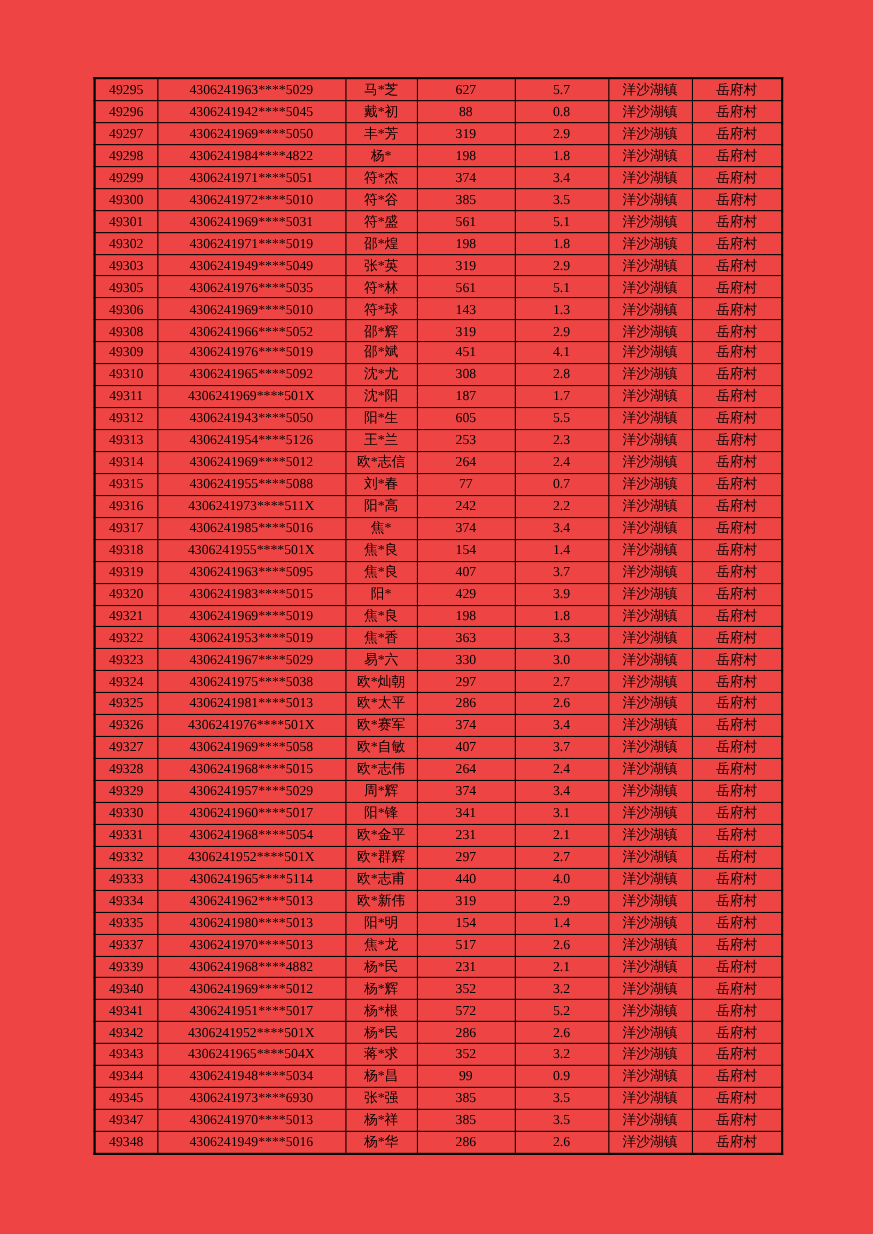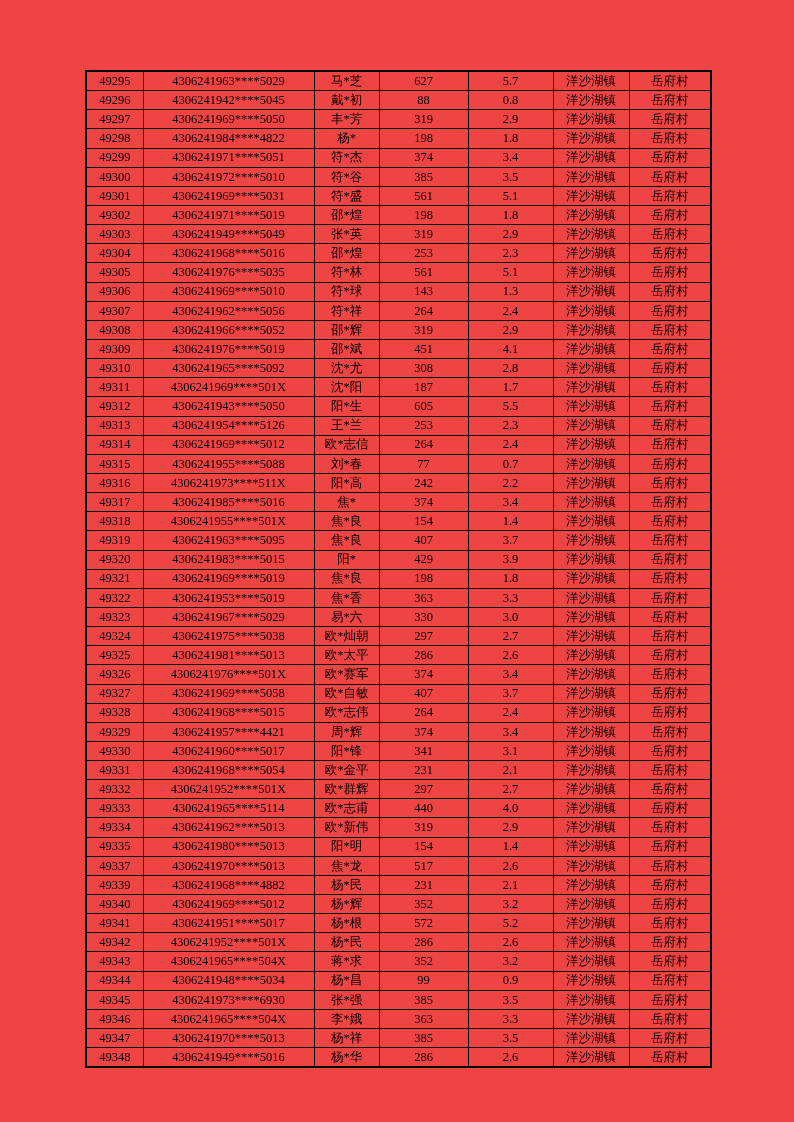--- a/index.html
+++ b/index.html
@@ -130,56 +130,38 @@
         <tr>
           <td>49303</td>
           <td>4306241949****5049</td>
           <td>张*英</td>
           <td>319</td>
           <td>2.9</td>
           <td>洋沙湖镇</td>
           <td>岳府村</td>
         </tr>
         <tr>
-          <td>49304</td>
-          <td>4306241968****5016</td>
-          <td>邵*煌</td>
-          <td>253</td>
-          <td>2.3</td>
-          <td>洋沙湖镇</td>
-          <td>岳府村</td>
-        </tr>
-        <tr>
           <td>49305</td>
           <td>4306241976****5035</td>
           <td>符*林</td>
           <td>561</td>
           <td>5.1</td>
           <td>洋沙湖镇</td>
           <td>岳府村</td>
         </tr>
         <tr>
           <td>49306</td>
           <td>4306241969****5010</td>
           <td>符*球</td>
           <td>143</td>
           <td>1.3</td>
           <td>洋沙湖镇</td>
           <td>岳府村</td>
         </tr>
         <tr>
-          <td>49307</td>
-          <td>4306241962****5056</td>
-          <td>符*祥</td>
-          <td>264</td>
-          <td>2.4</td>
-          <td>洋沙湖镇</td>
-          <td>岳府村</td>
-        </tr>
-        <tr>
           <td>49308</td>
           <td>4306241966****5052</td>
           <td>邵*辉</td>
           <td>319</td>
           <td>2.9</td>
           <td>洋沙湖镇</td>
           <td>岳府村</td>
         </tr>
         <tr>
           <td>49309</td>
@@ -356,21 +338,21 @@
           <td>49328</td>
           <td>4306241968****5015</td>
           <td>欧*志伟</td>
           <td>264</td>
           <td>2.4</td>
           <td>洋沙湖镇</td>
           <td>岳府村</td>
         </tr>
         <tr>
           <td>49329</td>
-          <td>4306241957****4421</td>
+          <td>4306241957****5029</td>
           <td>周*辉</td>
           <td>374</td>
           <td>3.4</td>
           <td>洋沙湖镇</td>
           <td>岳府村</td>
         </tr>
         <tr>
           <td>49330</td>
           <td>4306241960****5017</td>
           <td>阳*锋</td>
@@ -490,29 +472,20 @@
         <tr>
           <td>49345</td>
           <td>4306241973****6930</td>
           <td>张*强</td>
           <td>385</td>
           <td>3.5</td>
           <td>洋沙湖镇</td>
           <td>岳府村</td>
         </tr>
         <tr>
-          <td>49346</td>
-          <td>4306241965****504X</td>
-          <td>李*娥</td>
-          <td>363</td>
-          <td>3.3</td>
-          <td>洋沙湖镇</td>
-          <td>岳府村</td>
-        </tr>
-        <tr>
           <td>49347</td>
           <td>4306241970****5013</td>
           <td>杨*祥</td>
           <td>385</td>
           <td>3.5</td>
           <td>洋沙湖镇</td>
           <td>岳府村</td>
         </tr>
         <tr>
           <td>49348</td>

